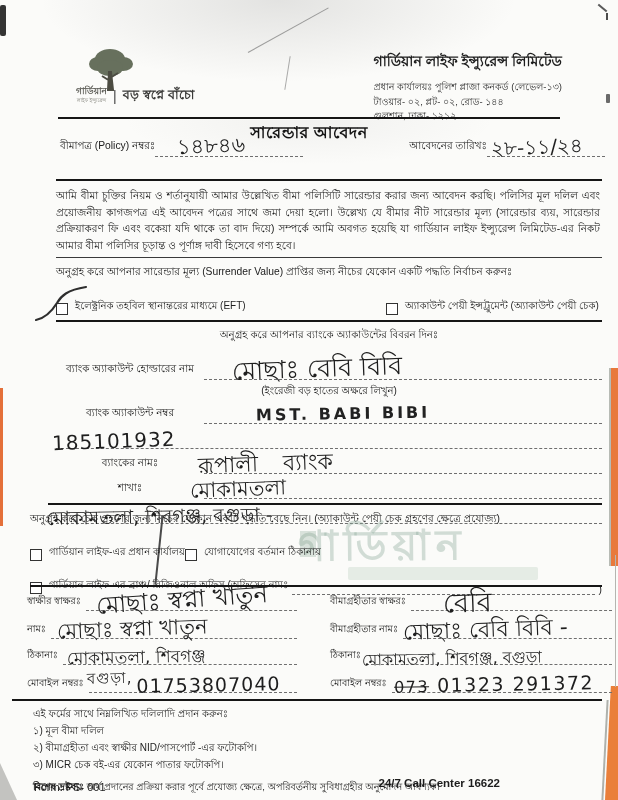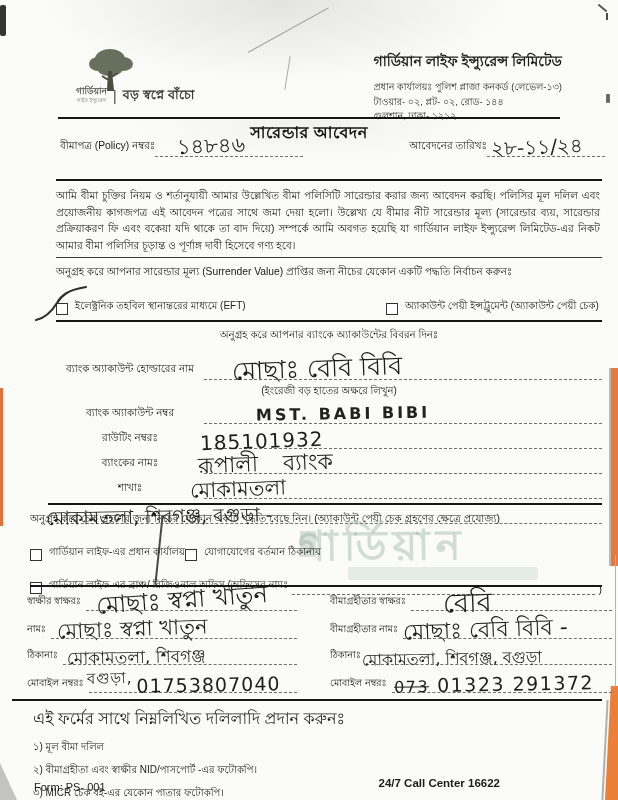--- a/index.html
+++ b/index.html
@@ -97,22 +97,22 @@
   .hw-waddr{position:absolute;left:4px;bottom:-2px;font-size:17px;transform:rotate(-1deg);}
   .hw-wmob .pre{font-size:15px;position:relative;top:-10px;margin-right:4px;}
   .hw-wmob{position:absolute;left:-2px;bottom:-3px;font-size:19px;letter-spacing:1px;transform:rotate(-1deg);}
   .hw-psig{position:absolute;left:32px;bottom:-6px;font-size:27px;transform:rotate(-2deg);}
   .hw-pname{position:absolute;left:0;bottom:-3px;font-size:22px;transform:rotate(-2deg);}
   .hw-paddr{position:absolute;left:-4px;bottom:-3px;font-size:16px;transform:rotate(-1deg);}
   .hw-pmob{position:absolute;left:2px;bottom:-2px;font-size:19px;letter-spacing:1.5px;transform:rotate(-1deg);}
   .struck{text-decoration:line-through;font-size:16px;margin-right:8px;}
   
   .docs{position:absolute;left:33px;top:706px;width:565px;}
-  .docs-intro{font-size:16px;color:#1e1e1e;}
-  .docs-item{font-size:10px;color:#222;margin-top:6px;}
+  .docs-intro{font-size:10px;color:#1e1e1e;}
+  .docs-item{font-size:10px;color:#222;}
   .docs-note{font-size:9.6px;color:#222;margin-top:6px;}
   .docs-note b{font-weight:bold;}
   .footer-form{position:absolute;left:34px;top:781px;font-size:11px;color:#1c1c1c;}
   .footer-call{position:absolute;right:118px;top:777px;font-size:11.5px;font-weight:bold;color:#1c1c1c;}
 </style>
 </head>
 <body>
 
 <div class="sheet">
 
@@ -210,21 +210,20 @@
       </span>
     </div>
     <div class="caps-note">(ইংরেজী বড় হাতের অক্ষরে লিখুন)</div>
     <div class="bank-row">
       <span class="lbl">ব্যাংক অ্যাকাউন্ট নম্বর</span>
       <span class="fill dash">
         <span class="hw hw-caps">MST. BABI BIBI</span>
       </span>
     </div>
     <div class="bank-row">
-      <span class="lbl">রাউটিং নম্বরঃ</span>
       <span class="fill dash">
         <span class="hw hw-route">185101932</span>
       </span>
     </div>
     <div class="bank-row">
       <span class="lbl">ব্যাংকের নামঃ</span>
       <span class="fill dash">
         <span class="hw hw-bank">রূপালী ব্যাংক</span>
       </span>
     </div>

